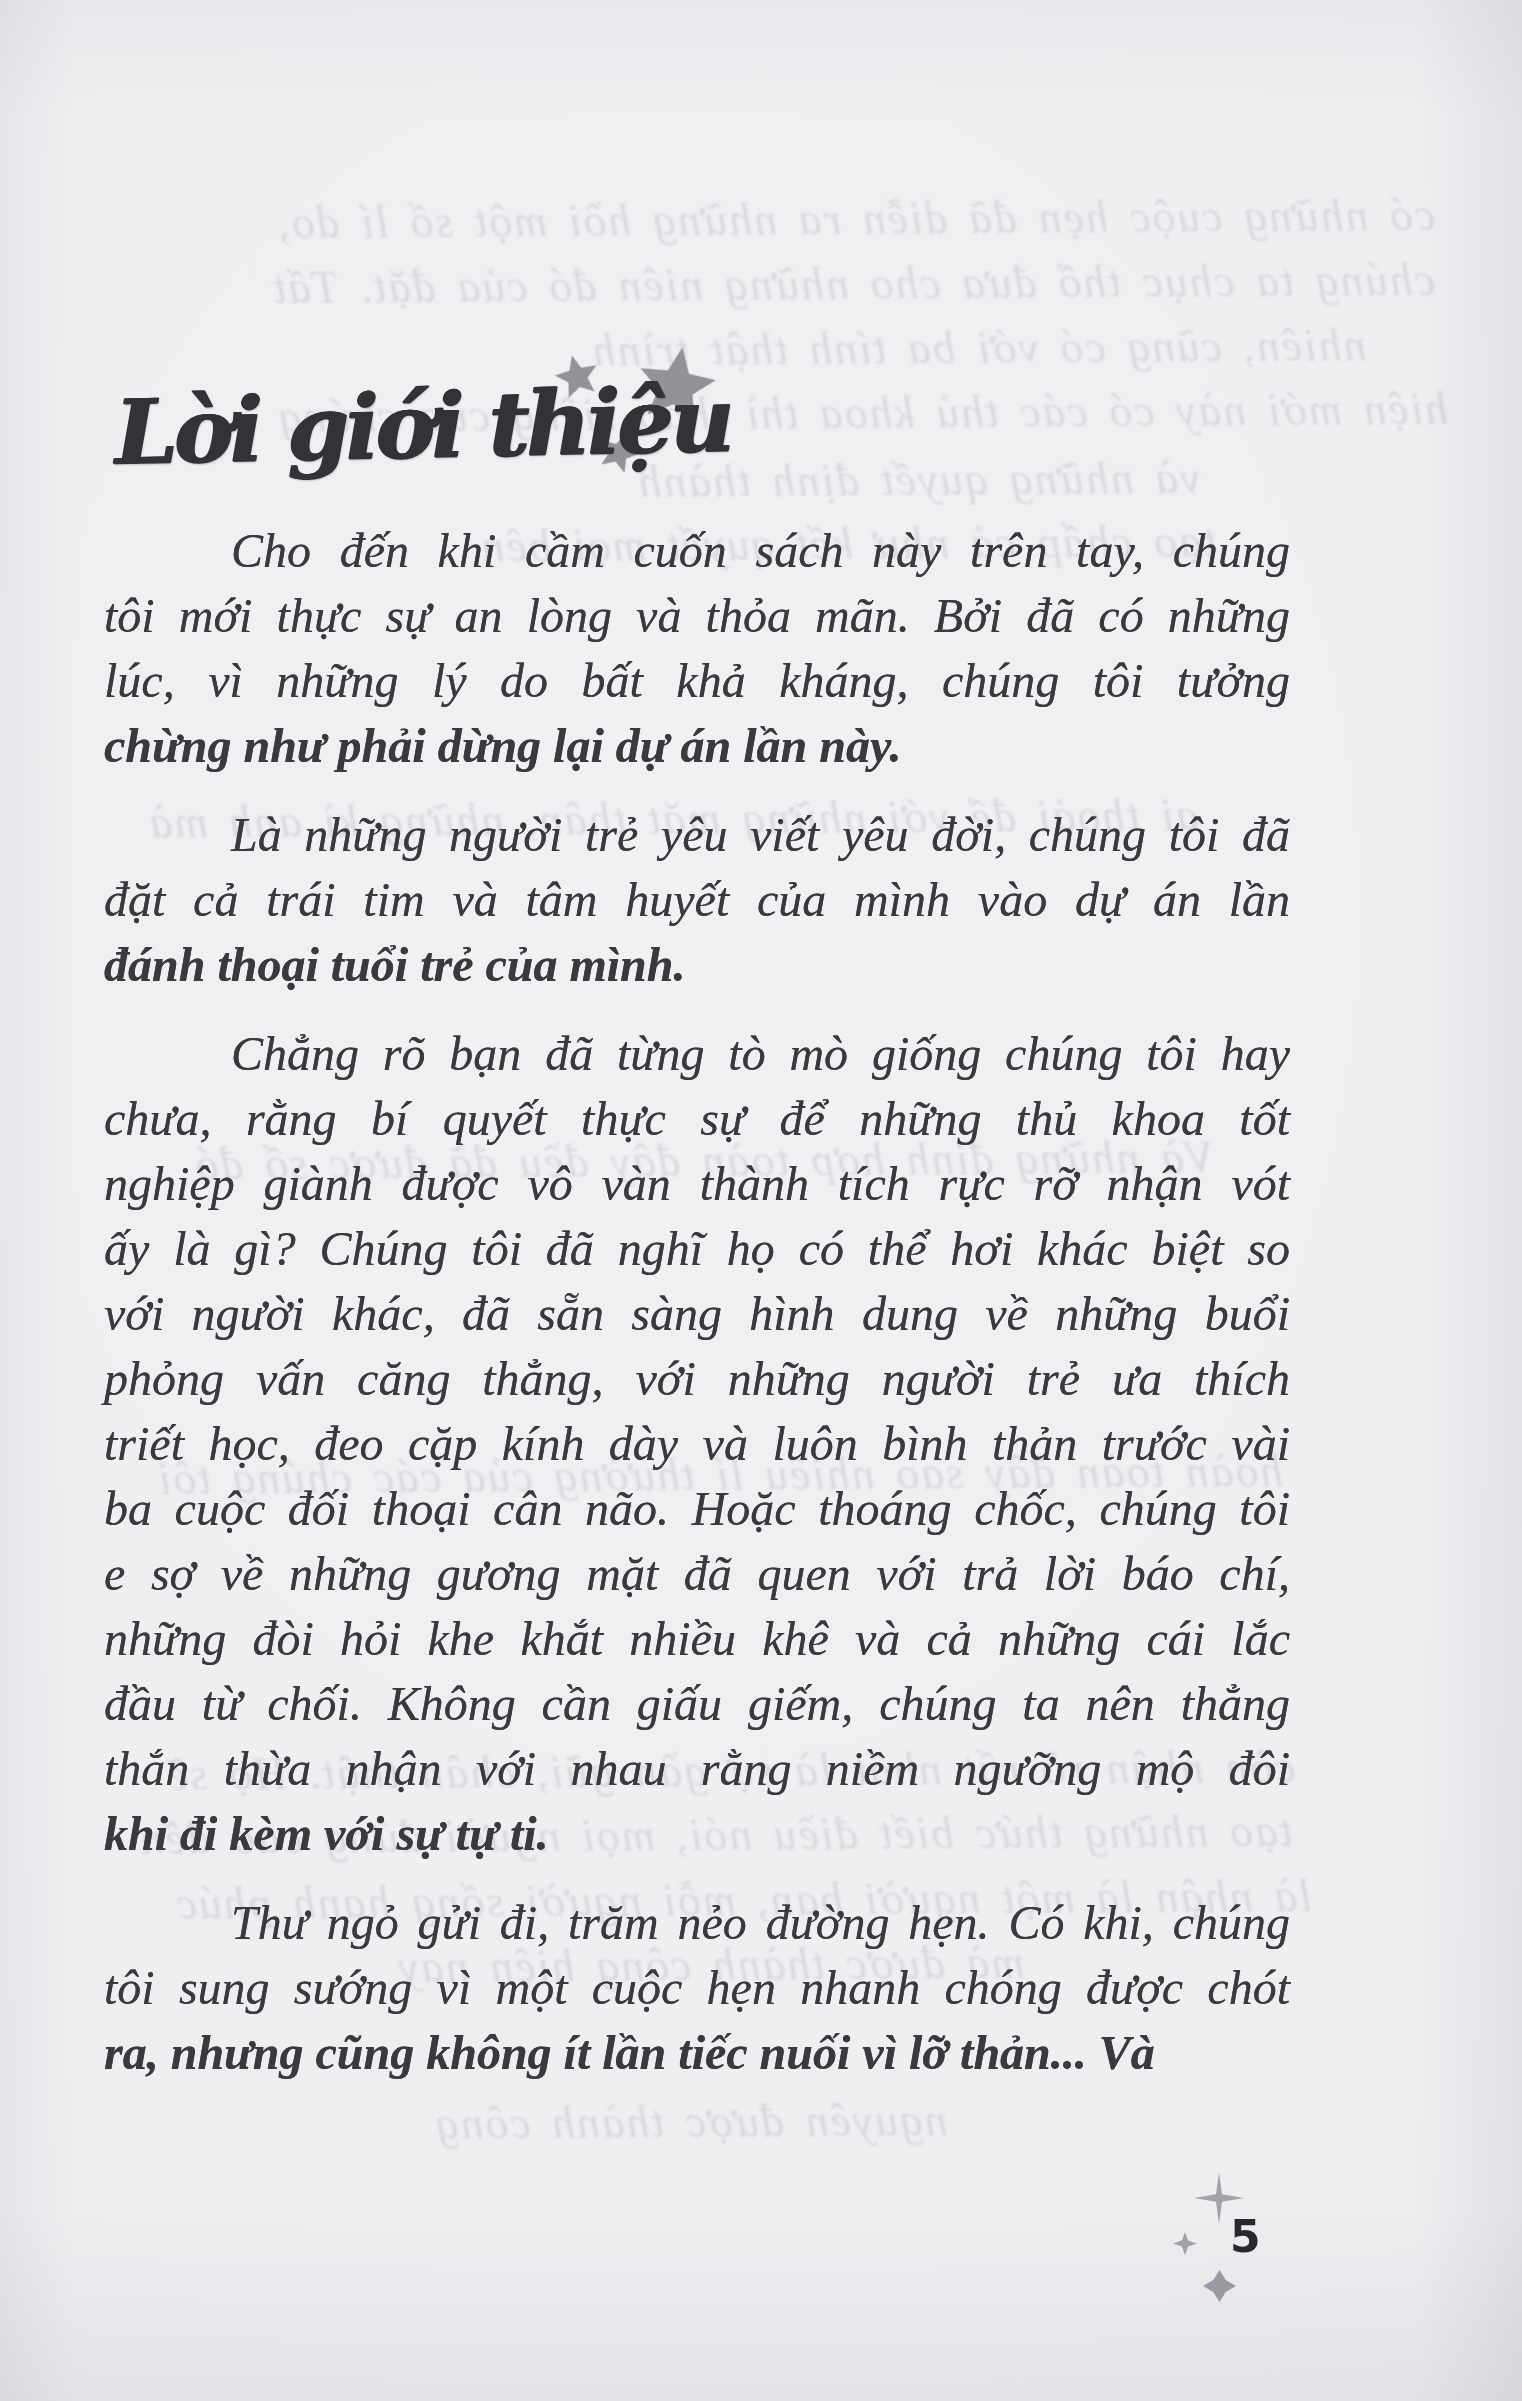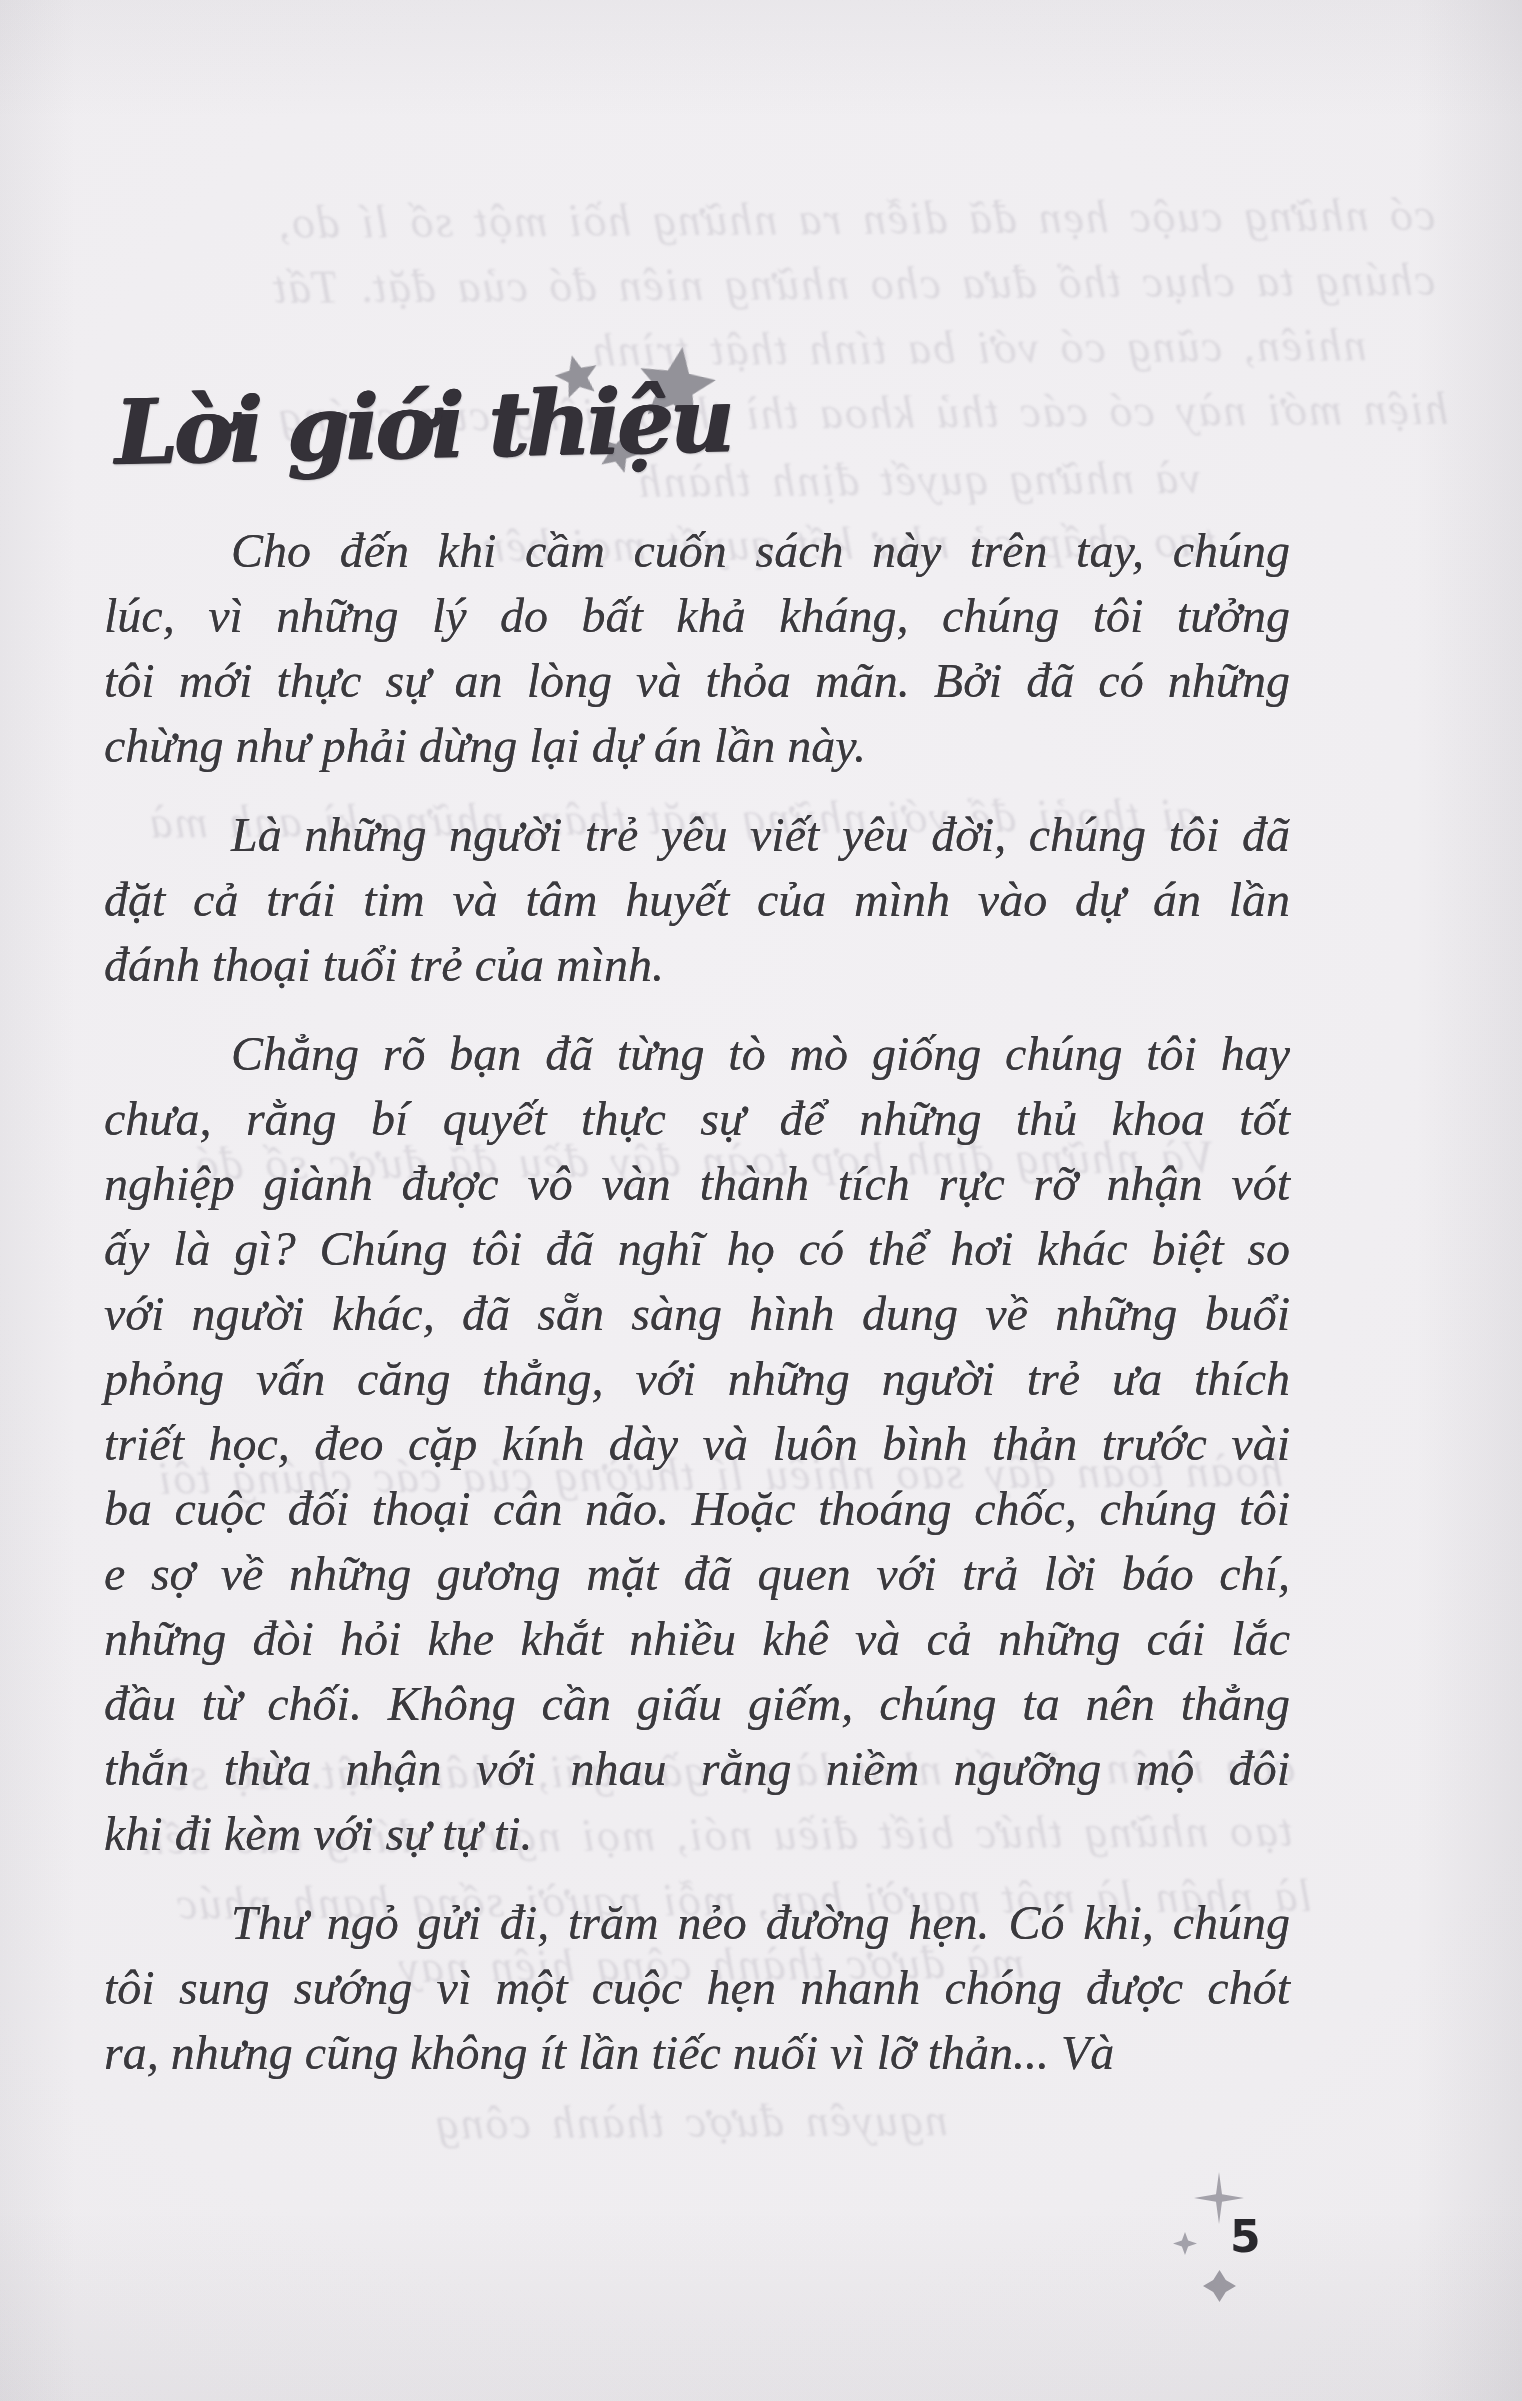--- a/index.html
+++ b/index.html
@@ -63,21 +63,21 @@
     color:#3a393d;
     text-shadow:0 0 0.6px rgba(46,44,52,.85);
   }
   .para{margin:0 0 24px 0;}
   .line{
     height:65px;line-height:65px;
     text-align:justify;text-align-last:justify;
     white-space:nowrap;
   }
   .line.indent{text-indent:127px;}
-  .line.last{text-align-last:left;white-space:normal;}
+  .line.last{text-align-last:left;white-space:normal;font-weight:bold;}
 
   
   .pagenum{
     position:absolute;z-index:3;
     left:1230px;top:2215px;
     font-family:"DejaVu Sans", sans-serif;
     font-weight:bold;font-size:44px;line-height:44px;
     color:#29282d;
   }
   .sparkle{position:absolute;z-index:2;filter:blur(0.4px);}
@@ -134,22 +134,22 @@
   <span class="star star-3">
     <svg viewBox="0 0 24 24">
         <path d="M12 1.8 L14.9 8.6 L22.3 9.2 L16.7 14 L18.4 21.2 L12 17.4 L5.6 21.2 L7.3 14 L1.7 9.2 L9.1 8.6 Z"></path>
       </svg>
   </span>
 
   <div class="bodytext">
 
     <div class="para">
       <div class="line indent">Cho đến khi cầm cuốn sách này trên tay, chúng</div>
+      <div class="line">tôi mới thực sự an lòng và thỏa mãn. Bởi đã có những</div>
       <div class="line">lúc, vì những lý do bất khả kháng, chúng tôi tưởng</div>
-      <div class="line">tôi mới thực sự an lòng và thỏa mãn. Bởi đã có những</div>
       <div class="line last">chừng như phải dừng lại dự án lần này.</div>
     </div>
 
     <div class="para">
       <div class="line indent">Là những người trẻ yêu viết yêu đời, chúng tôi đã</div>
       <div class="line">đặt cả trái tim và tâm huyết của mình vào dự án lần</div>
       <div class="line last">đánh thoại tuổi trẻ của mình.</div>
     </div>
 
     <div class="para">

